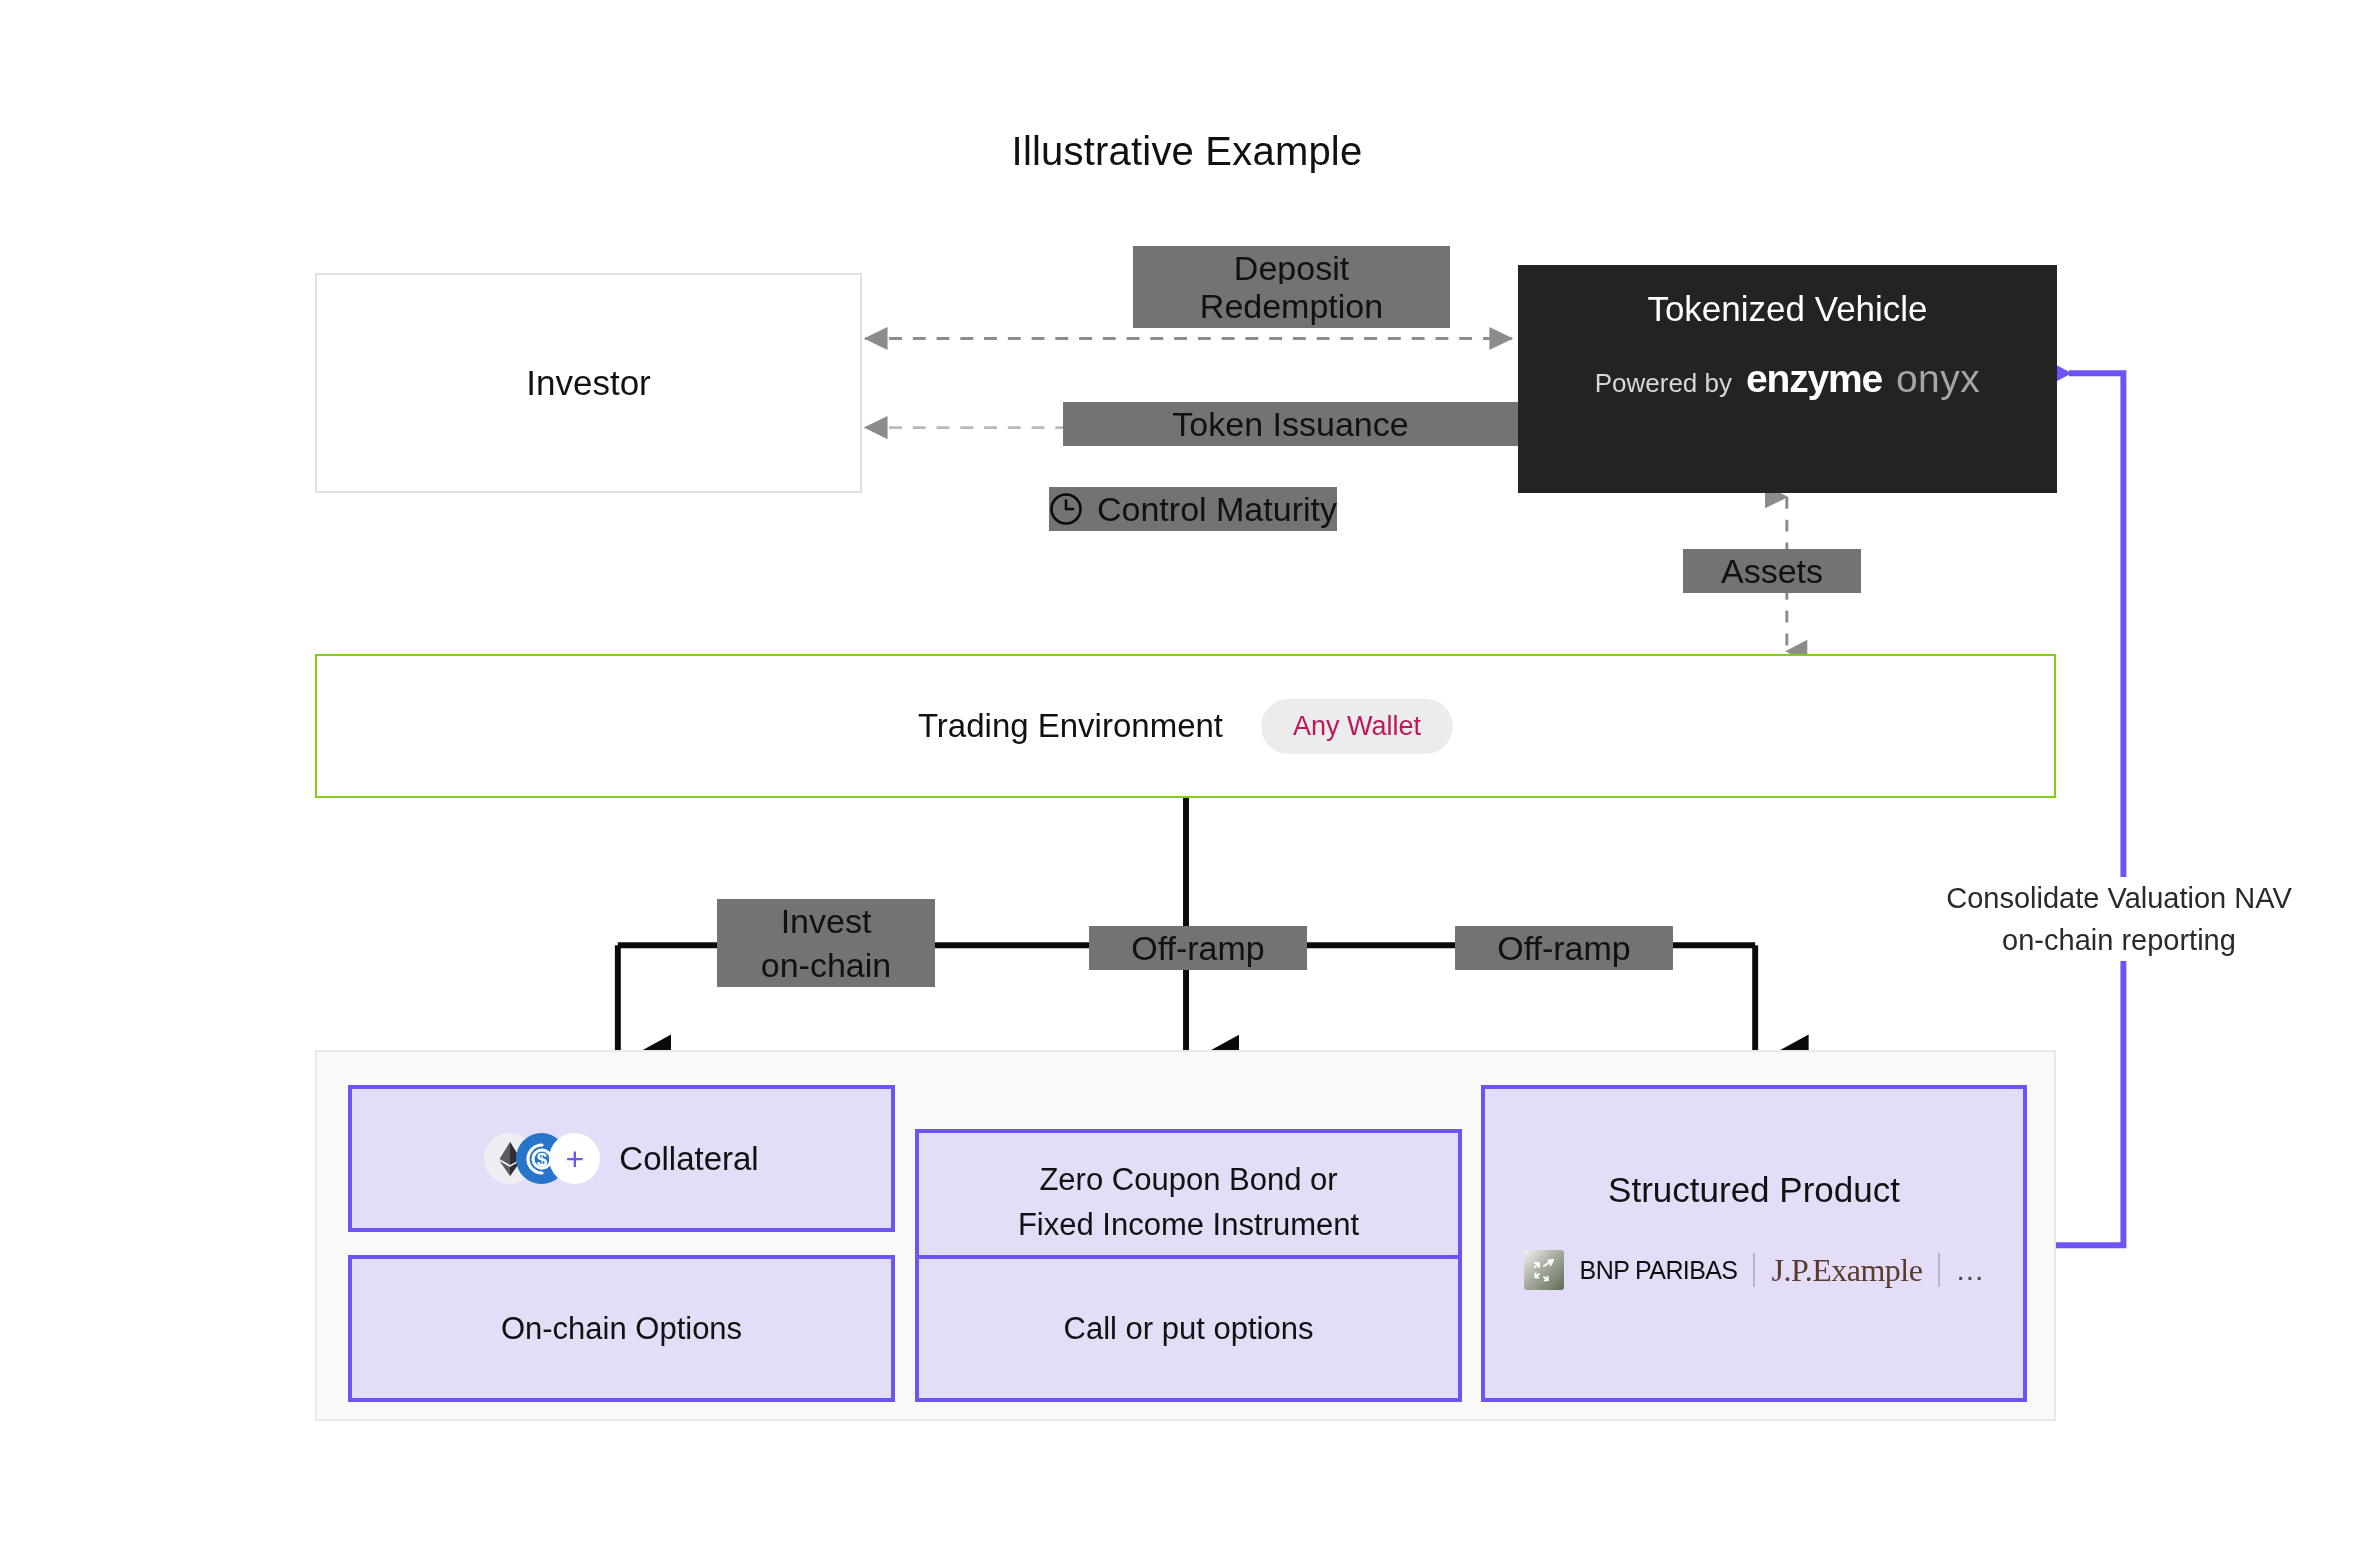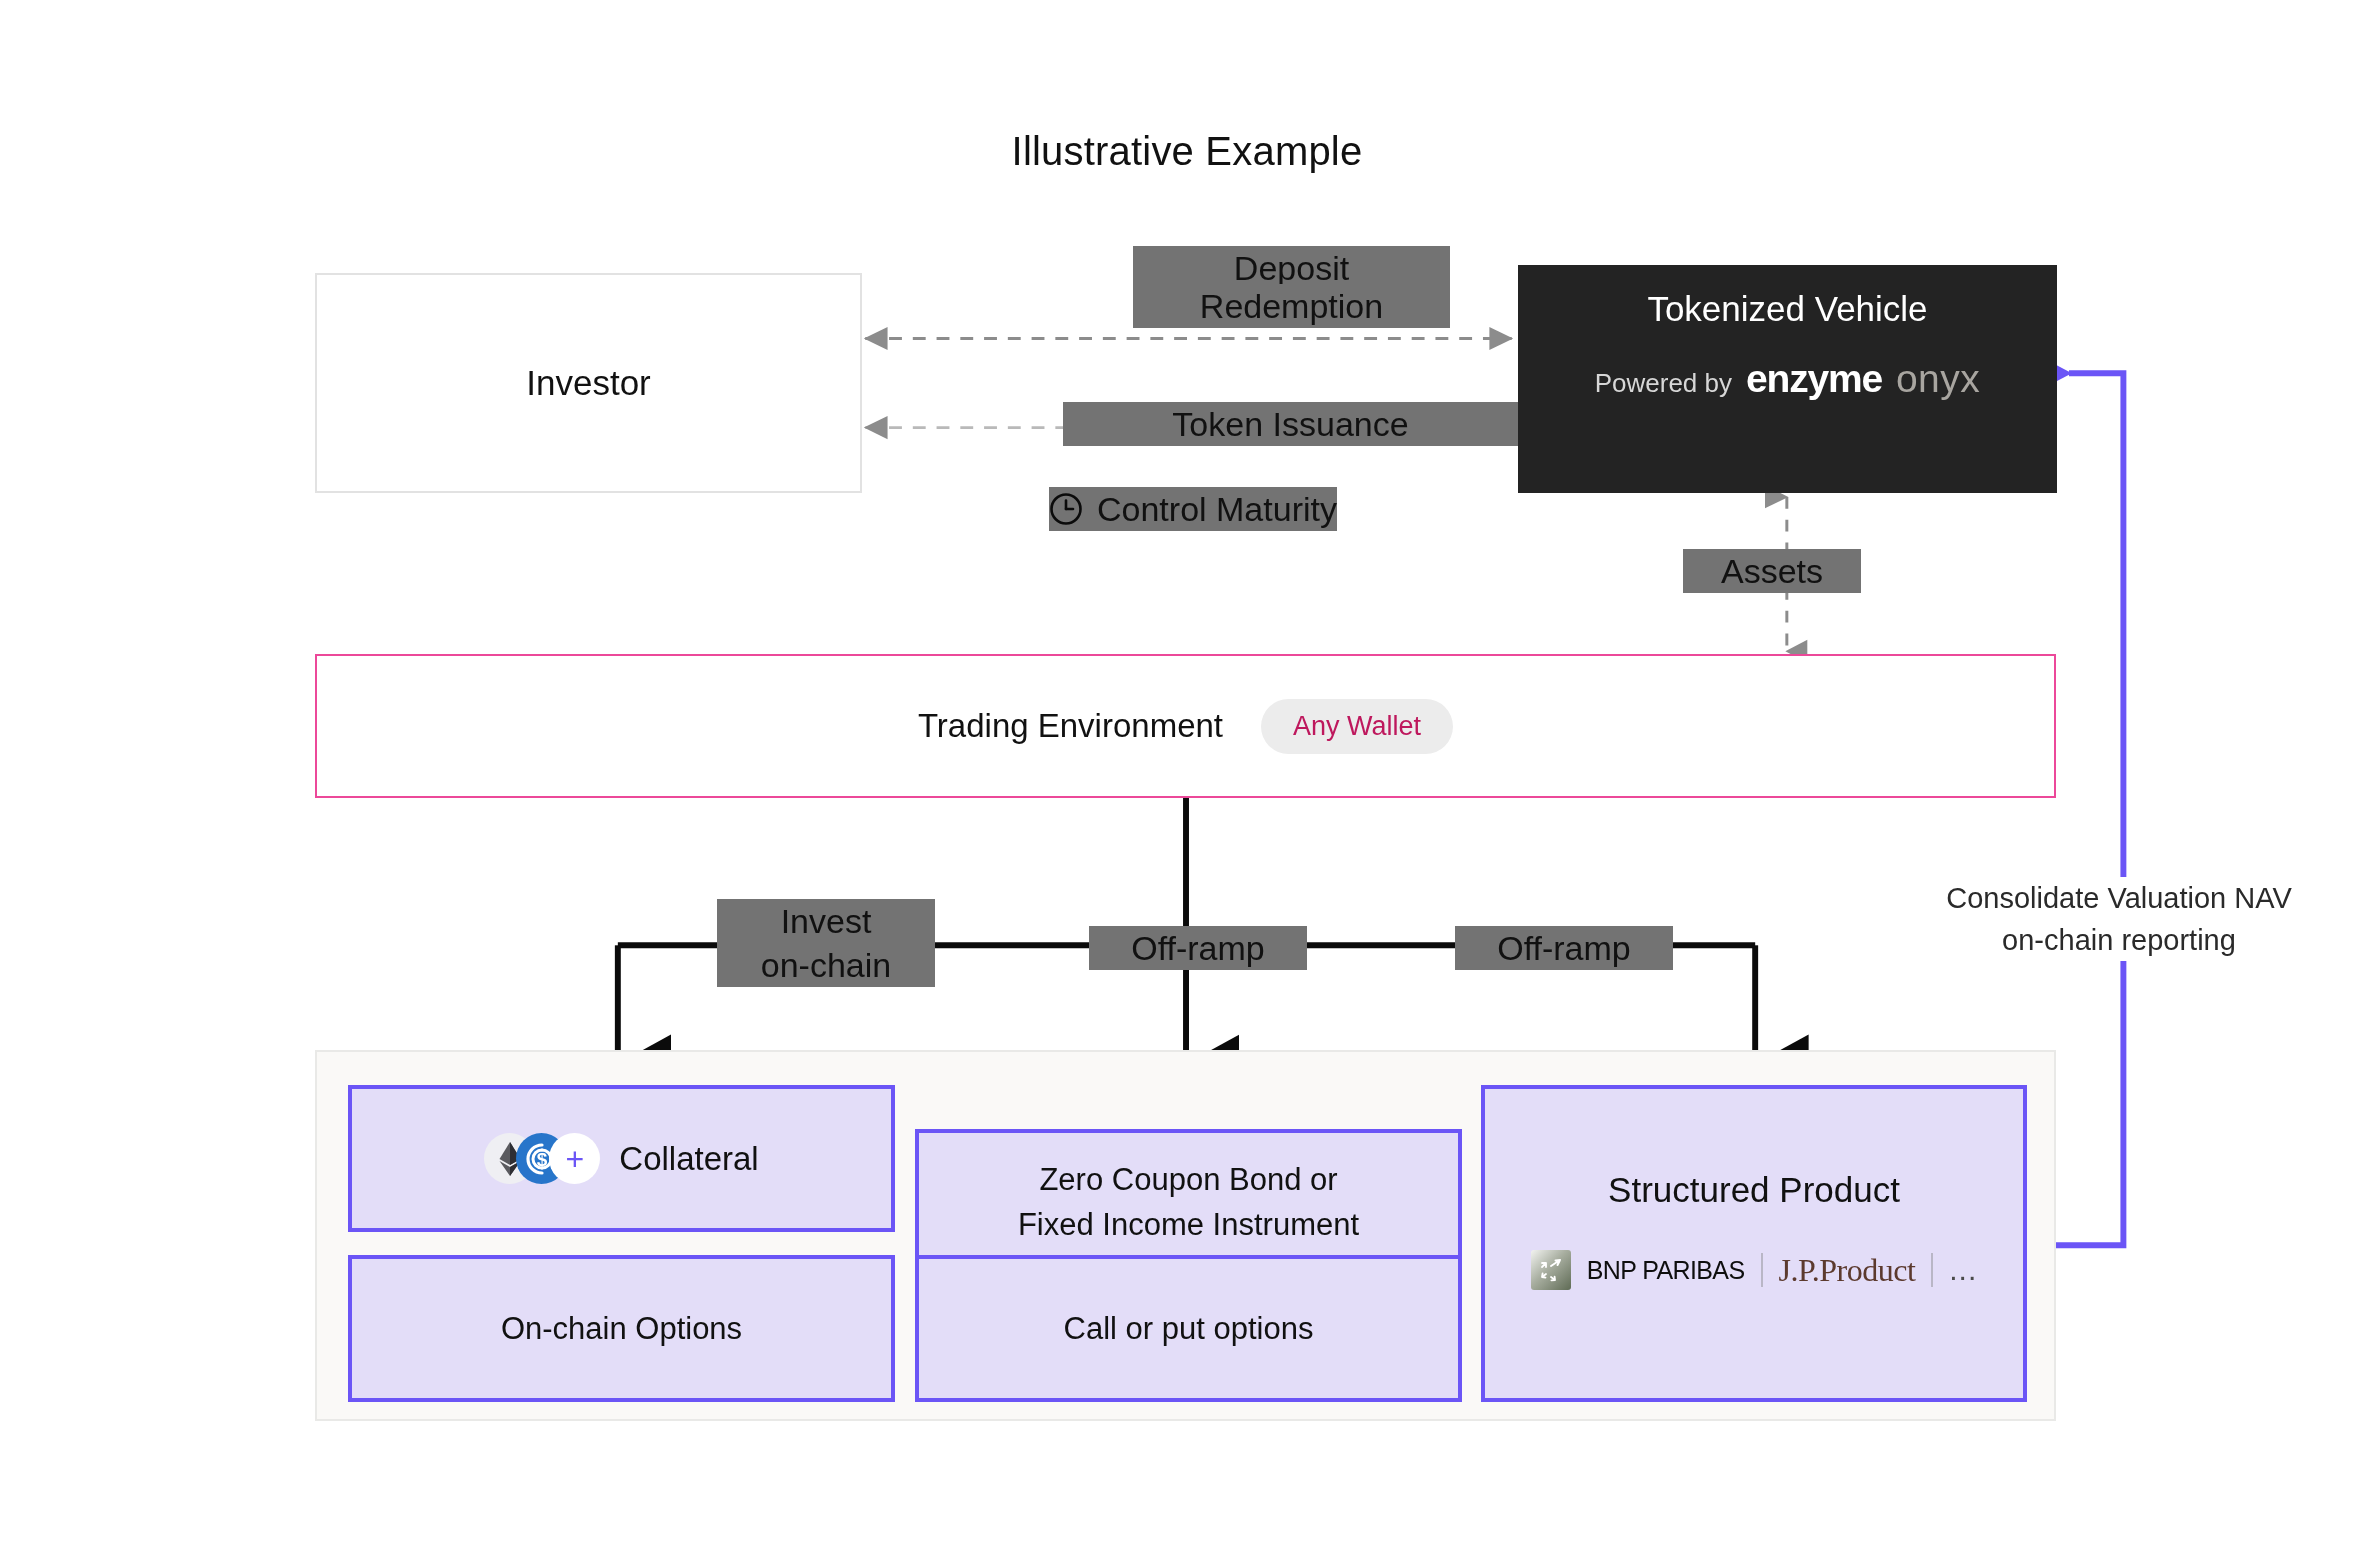--- a/index.html
+++ b/index.html
@@ -72,21 +72,21 @@
   }
   .onyx-word {
     font-size: 39px;
     color: #a8a5a0;
     letter-spacing: 0.5px;
   }
   
   #trading-box {
     left: 315px; top: 654px;
     width: 1741px; height: 144px;
-    border: 2px solid #ec4899;
+    border: 2px solid #84cc16;
     background: #ffffff;
     flex-direction: row;
     gap: 38px;
   }
   #trading-label {
     font-size: 33px;
     color: #111111;
   }
   #any-wallet-pill {
     background: #ececec;
@@ -347,20 +347,20 @@
     <div id="logo-row">
       <svg width="40" height="40" viewBox="0 0 40 40" xmlns="http://www.w3.org/2000/svg">
         <rect x="0" y="0" width="40" height="40" rx="3" fill="url(#bnpGrad)"></rect>
         <path d="M29 10 l-9 6 M29 10 l-2.5 5 M29 10 l-4.5 0.5" stroke="#ffffff" stroke-width="2" fill="none" stroke-linecap="round"></path>
         <path d="M15 13 l-4 4 M15 13 l0 4 M15 13 l-4 0" stroke="#ffffff" stroke-width="1.8" fill="none" stroke-linecap="round"></path>
         <path d="M11 27 l4 -3 M11 27 l3.5 0.6 M11 27 l0.6 -3.6" stroke="#ffffff" stroke-width="1.8" fill="none" stroke-linecap="round"></path>
         <path d="M24 30 l-4 -3 M24 30 l-0.4 -3.4 M24 30 l-3.6 0.4" stroke="#ffffff" stroke-width="1.8" fill="none" stroke-linecap="round"></path>
       </svg>
       <span class="bnp-name">BNP PARIBAS</span>
       <span class="logo-divider"></span>
-      <span class="jpm-name">J.P.Product</span>
+      <span class="jpm-name">J.P.Example</span>
       <span class="logo-divider"></span>
       <span class="ellipsis-logo">...</span>
     </div>
   </div>
 
 </div>
 
 
 </body></html>

